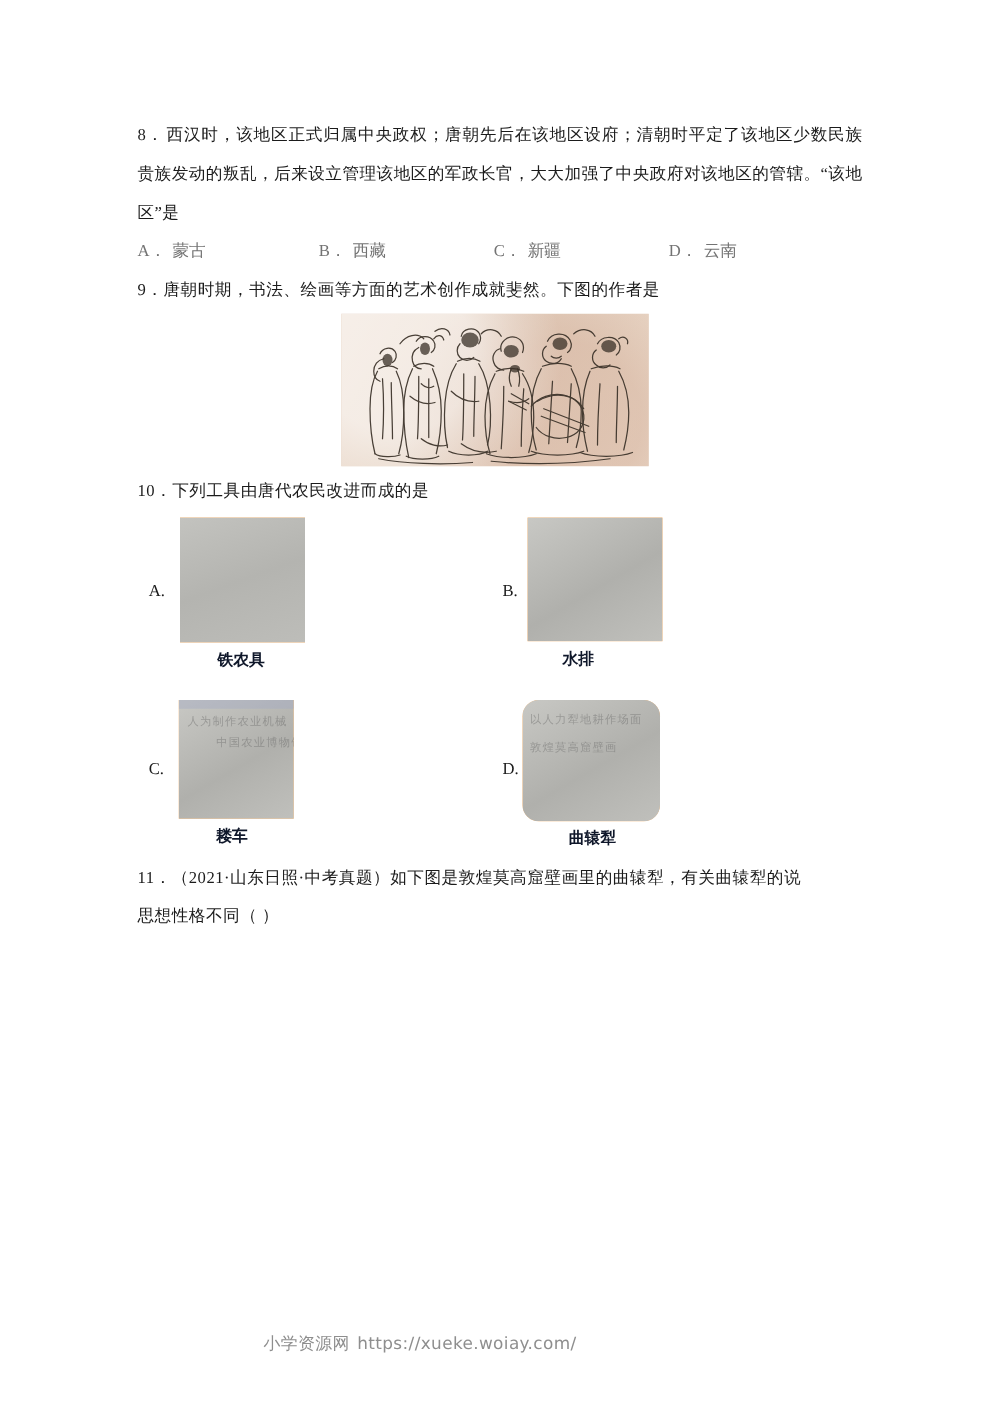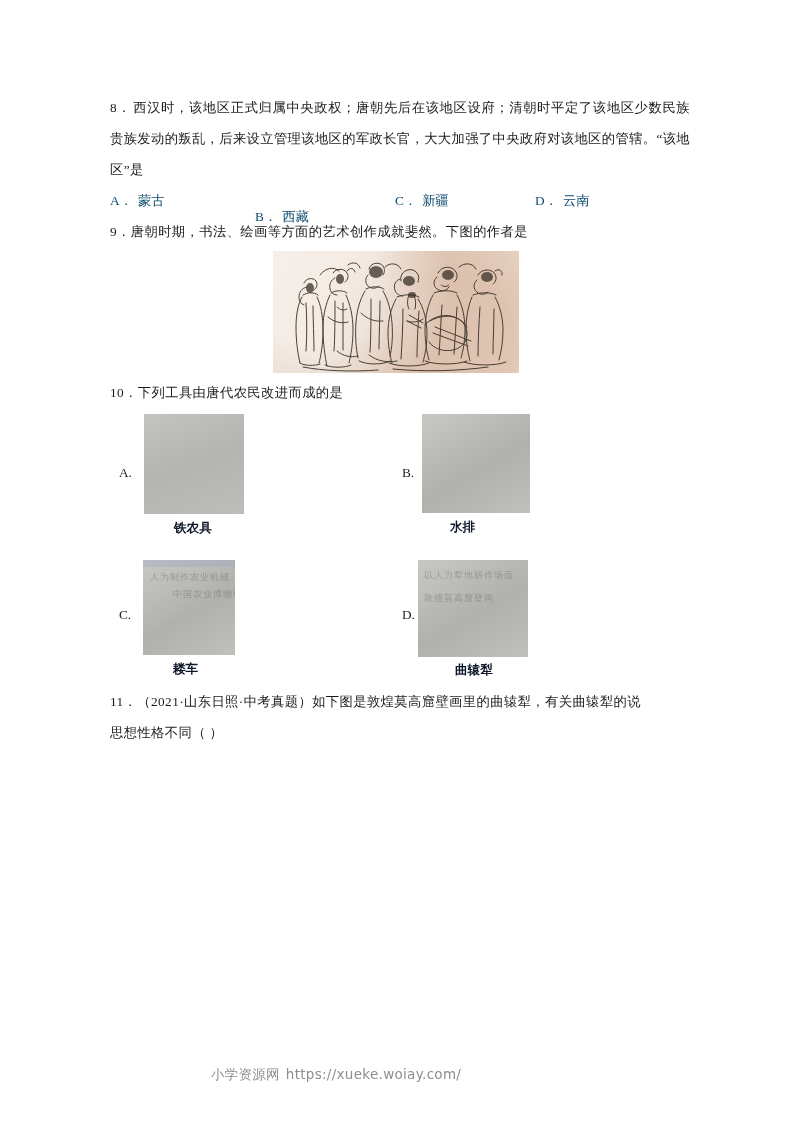--- a/index.html
+++ b/index.html
@@ -47,30 +47,30 @@
     margin: 0;
   }
   .q-para .lead { margin-right: 2px; }
 
   
   .opt-row {
     position: relative;
     height: 31px;
     line-height: 31px;
     font-size: 13.3px;
-    color: #0c4a6e;
+    color: #737373;
   }
   .opt {
     position: absolute;
     top: 0;
     white-space: nowrap;
   }
   .opt .lbl { margin-right: 5px; }
   .opt-a { left: 0px; }
-  .opt-b { left: 145px; margin-top: 16px; }
+  .opt-b { left: 145px; }
   .opt-c { left: 285px; }
   .opt-d { left: 425px; }
 
   
   .opt-row-2 { position: relative; height: 31px; line-height: 31px; font-size: 13.3px; }
   .opt-2a { position: absolute; left: 0; }
   .opt-2b { position: absolute; left: 295px; }
 
   
   .fig-q9 {
@@ -409,21 +409,21 @@
               <rect x="11" y="43.5" width="6" height="5" fill="#3a3a38" stroke="none"></rect>
               <rect x="13" y="55.5" width="6" height="5" fill="#3a3a38" stroke="none"></rect>
             </g>
           </svg>
         </div>
         <span class="cap" style="left:63px; top:103px;">耧车</span>
       </div>
 
       <div class="cell" style="left:283px; top:146px; width:297px; height:110px;">
         <span class="olabel" style="left:9px; top:48px;">D.</span>
-        <div class="pic" style="left:25px; top:0px; width:110px; height:97px;">
+        <div class="pic" style="left:25px; top:0px; width:110px; height:97px;border-radius:13px;">
           <div class="pic-bg-grey2"></div>
           <span class="ghost-text" style="left:6px; top:9px;">以人力犁地耕作场面</span>
           <span class="ghost-text" style="left:6px; top:32px;">敦煌莫高窟壁画</span>
           <svg width="110" height="97" viewBox="0 0 110 97">
             <g fill="none" stroke="#2e2e2c" stroke-width="1.3" stroke-linecap="round" stroke-linejoin="round">
 
               <path d="M6 74c6-10 16-18 28-20" stroke-width="2"></path>
               <path d="M8 78c8-10 18-17 29-19" stroke-width="1.6"></path>
               <path d="M6 74 L8 78"></path>
 

